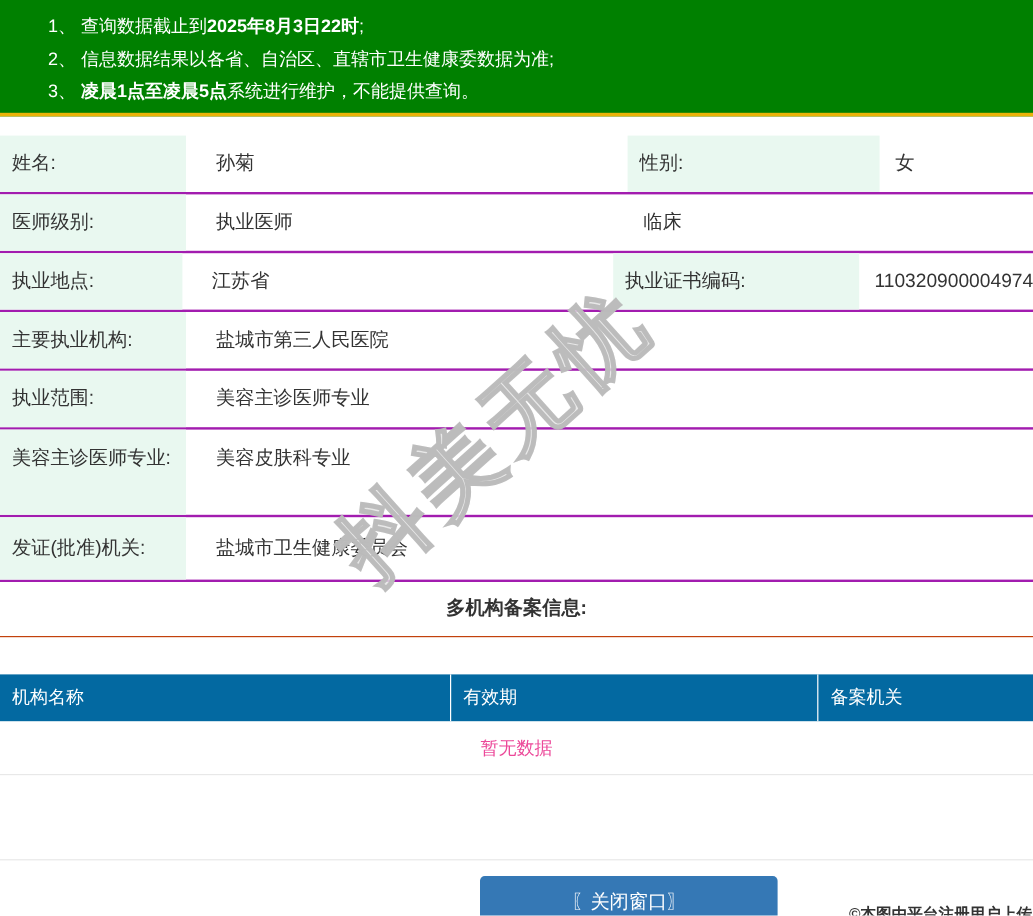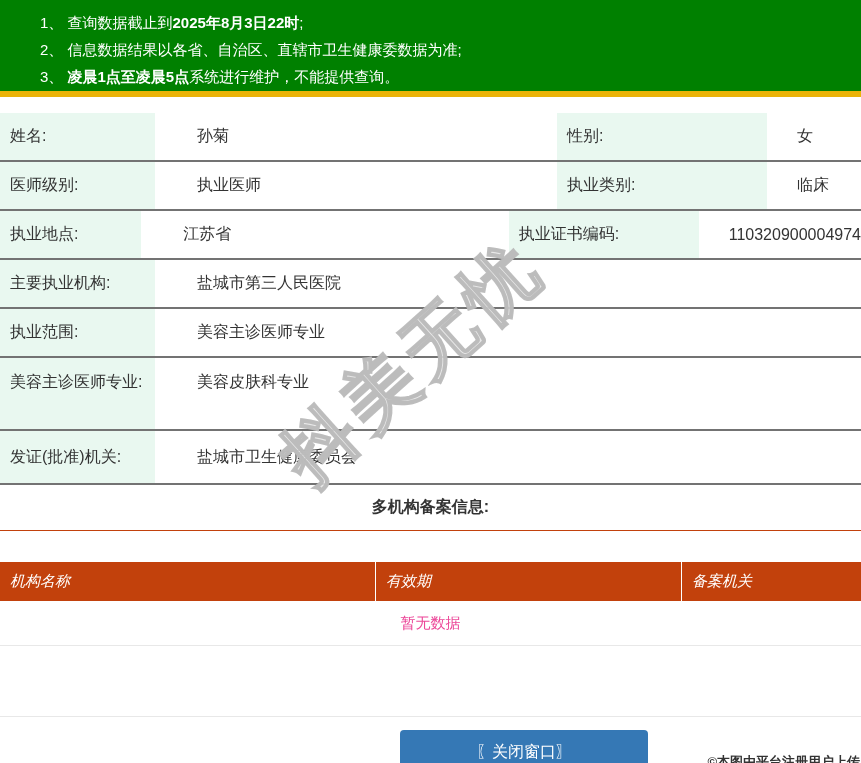--- a/index.html
+++ b/index.html
@@ -1,45 +1,45 @@
 <!DOCTYPE html>
 <html><head>
 <meta charset="utf-8">
 <style>
   * { margin:0; padding:0; box-sizing:border-box; }
   html,body { width:861px; height:763px; overflow:hidden; background:#fff;
     font-family:"Liberation Sans","DejaVu Sans",sans-serif; color:#333; }
   .page { position:relative; width:861px; height:763px; }
 
   
-  .banner { background:#008000; height:97px; border-bottom:6px solid #eab308;
+  .banner { background:#008000; height:97px; border-bottom:3px solid #eab308;
     padding:9px 0 0 40px; }
   .banner .notice { color:#fff; font-size:15px; line-height:27px; white-space:nowrap; }
   .banner .notice b { font-weight:bold; }
 
   
   .info { margin-top:16px; }
-  .irow { display:flex; border-bottom:2px solid #737373; height:49px; align-items:stretch;gap:17px; }
+  .irow { display:flex; border-bottom:2px solid #a21caf; height:49px; align-items:stretch; }
   .irow.tall { height:73px; }
   .irow.last { height:54px; }
   .cell { display:flex; align-items:center; font-size:16px; }
   .irow.tall .cell { align-items:flex-start; padding-top:14px; }
   .lbl1 { width:155px; background:#e9f8f0; padding-left:10px; padding-right:8px; }
   .val1 { width:368px; padding-left:25px; }
   .val1.grow { flex:1; }
   .lbl2 { width:210px; background:#e9f8f0; padding-left:10px; }
   .val2 { flex:1; padding-left:13px; }
 
   
   .section-title { height:46px; display:flex; align-items:center; justify-content:center;
     font-size:16px; font-weight:bold; border-bottom:1px solid #c2410c; }
 
   
   .records { margin-top:31px; }
-  .thead { display:flex; background:#c2410c; height:39px; color:#fff; font-size:15px;font-style:italic; }
+  .thead { display:flex; background:#0369a1; height:39px; color:#fff; font-size:15px; }
   .th { display:flex; align-items:center; padding-left:10px; }
   .th-1 { width:376px; border-right:1px solid #fff; }
   .th-2 { width:306px; border-right:1px solid #fff; }
   .th-3 { flex:1; }
   .empty-row { height:45px; display:flex; align-items:center; justify-content:center;
     color:#ec4899; font-size:15px; border-bottom:1px solid #e8e8e8; }
   .spacer { height:71px; border-bottom:1px solid #e8e8e8; }
 
   
   .footer { position:relative; height:44px; }
@@ -73,21 +73,20 @@
     <div class="irow">
       <div class="cell lbl1">姓名:</div>
       <div class="cell val1">孙菊</div>
       <div class="cell lbl2">性别:</div>
       <div class="cell val2">女</div>
     </div>
 
     <div class="irow">
       <div class="cell lbl1">医师级别:</div>
       <div class="cell val1">执业医师</div>
-      <div class="cell lbl2">执业类别:</div>
       <div class="cell val2">临床</div>
     </div>
 
     <div class="irow">
       <div class="cell lbl1">执业地点:</div>
       <div class="cell val1">江苏省</div>
       <div class="cell lbl2">执业证书编码:</div>
       <div class="cell val2">110320900004974</div>
     </div>
 

